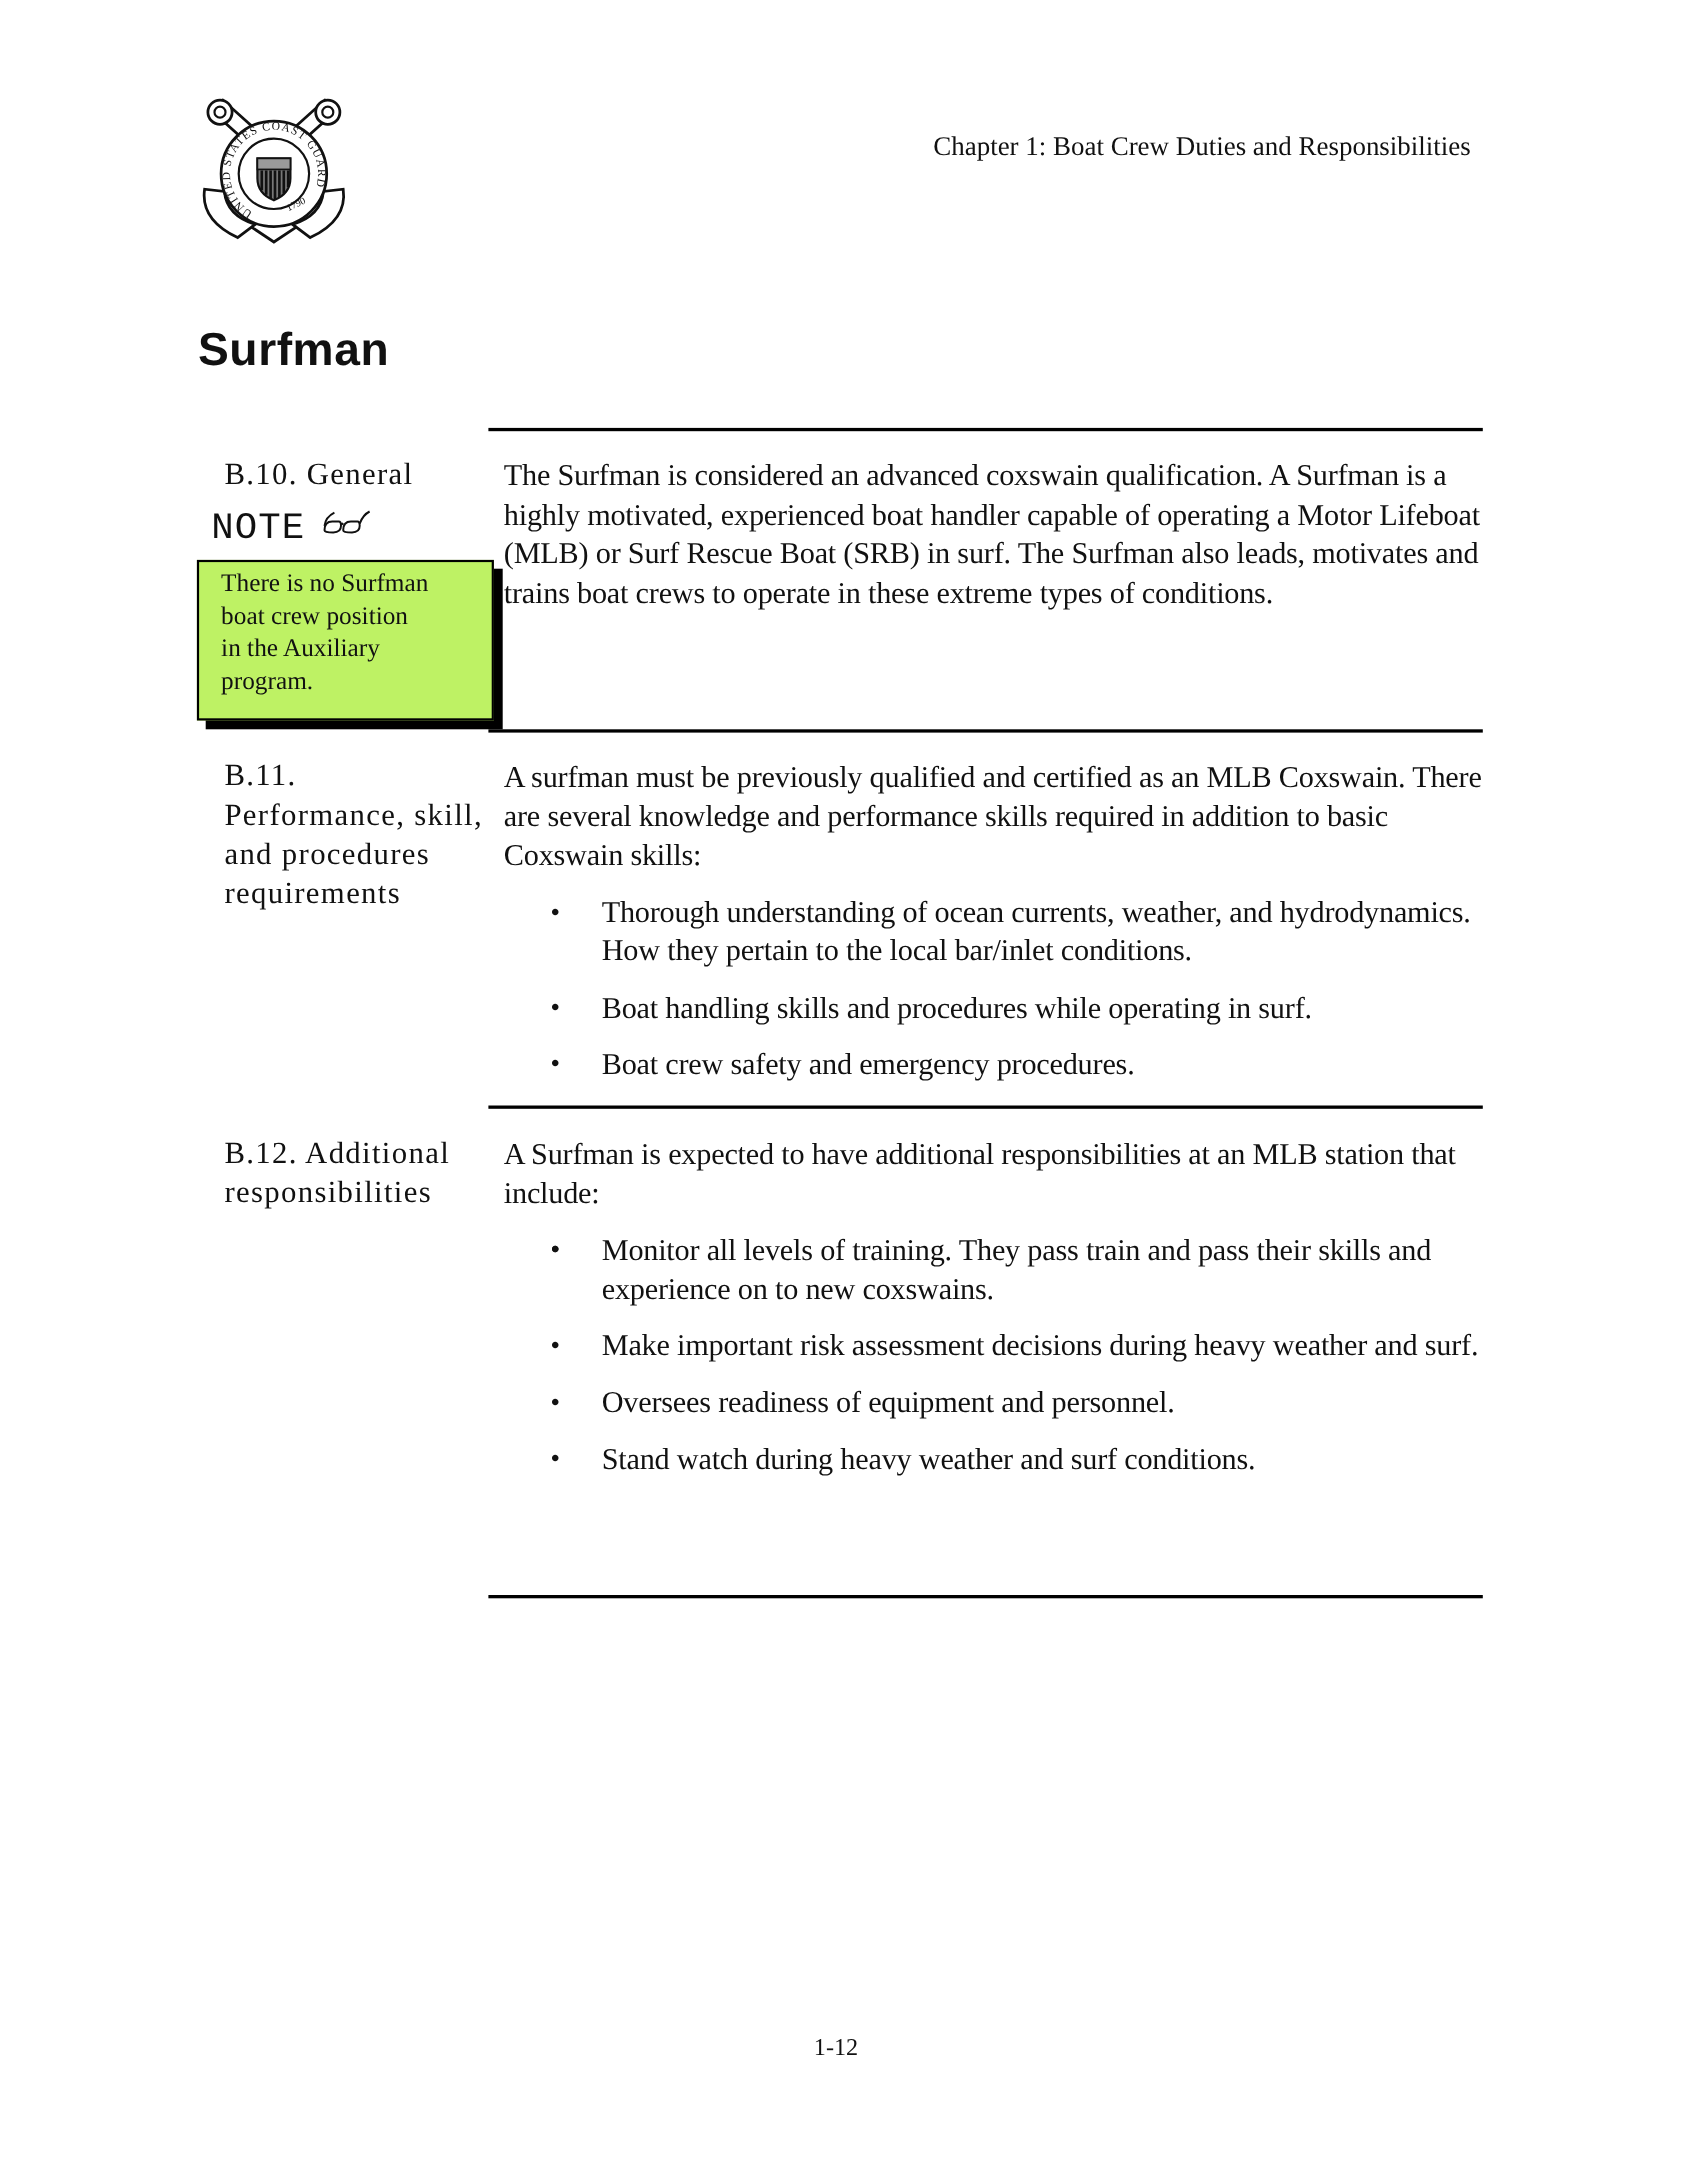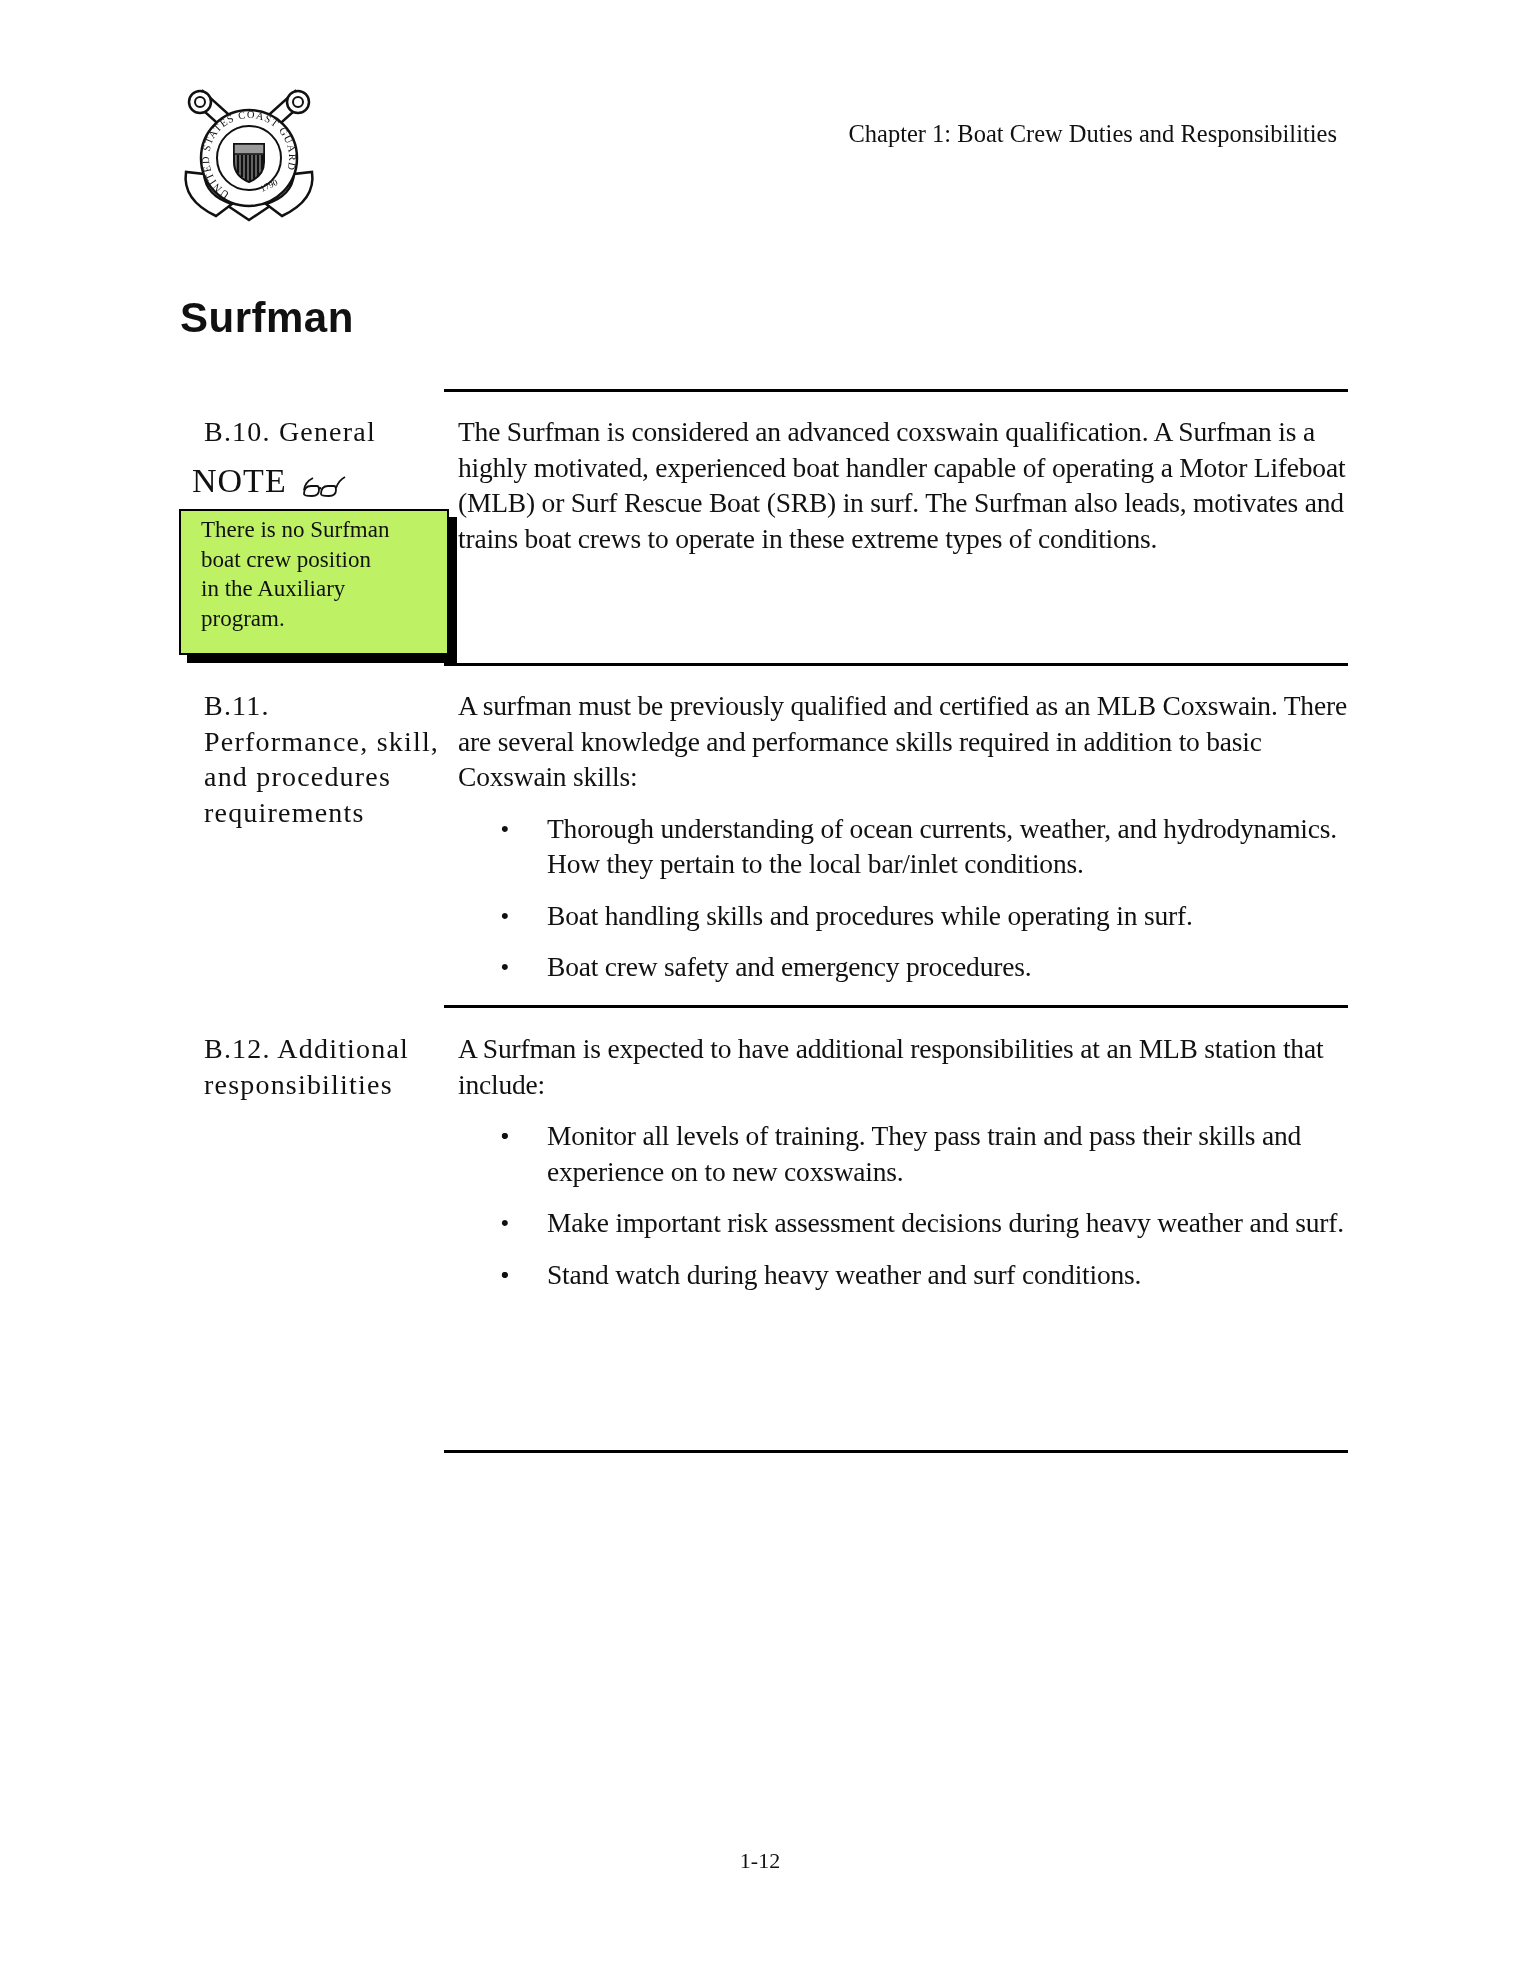--- a/index.html
+++ b/index.html
@@ -84,22 +84,23 @@
       font-family: "Liberation Sans", "DejaVu Sans", sans-serif;
       font-size: 22px;
     }
     .note-heading {
       position: absolute;
       left: 192px;
       top: 462px;
       font-size: 34px;
       letter-spacing: 1px;
       display: flex;
-      align-items: flex-end;
+      align-items: flex-start;
       gap: 14px;
+      font-family: Liberation Mono, monospace;
     }
     .note-heading svg {
       width: 46px;
       height: 26px;
     }
     .note-box {
       position: absolute;
       left: 179px;
       top: 509px;
       width: 246px;
@@ -244,20 +245,21 @@
     <li>
       <span class="bullet">•</span>
       <span>Monitor all levels of training.  They pass train and pass their skills and experience on to new coxswains.</span>
     </li>
     <li>
       <span class="bullet">•</span>
       <span>Make important risk assessment decisions during heavy weather and surf.</span>
     </li>
     <li>
       <span class="bullet">•</span>
+      <span>Oversees readiness of equipment and personnel.</span>
     </li>
     <li>
       <span class="bullet">•</span>
       <span>Stand watch during heavy weather and surf conditions.</span>
     </li>
   </ul>
 </div>
 
 <div class="page-number">1-12</div>
 

